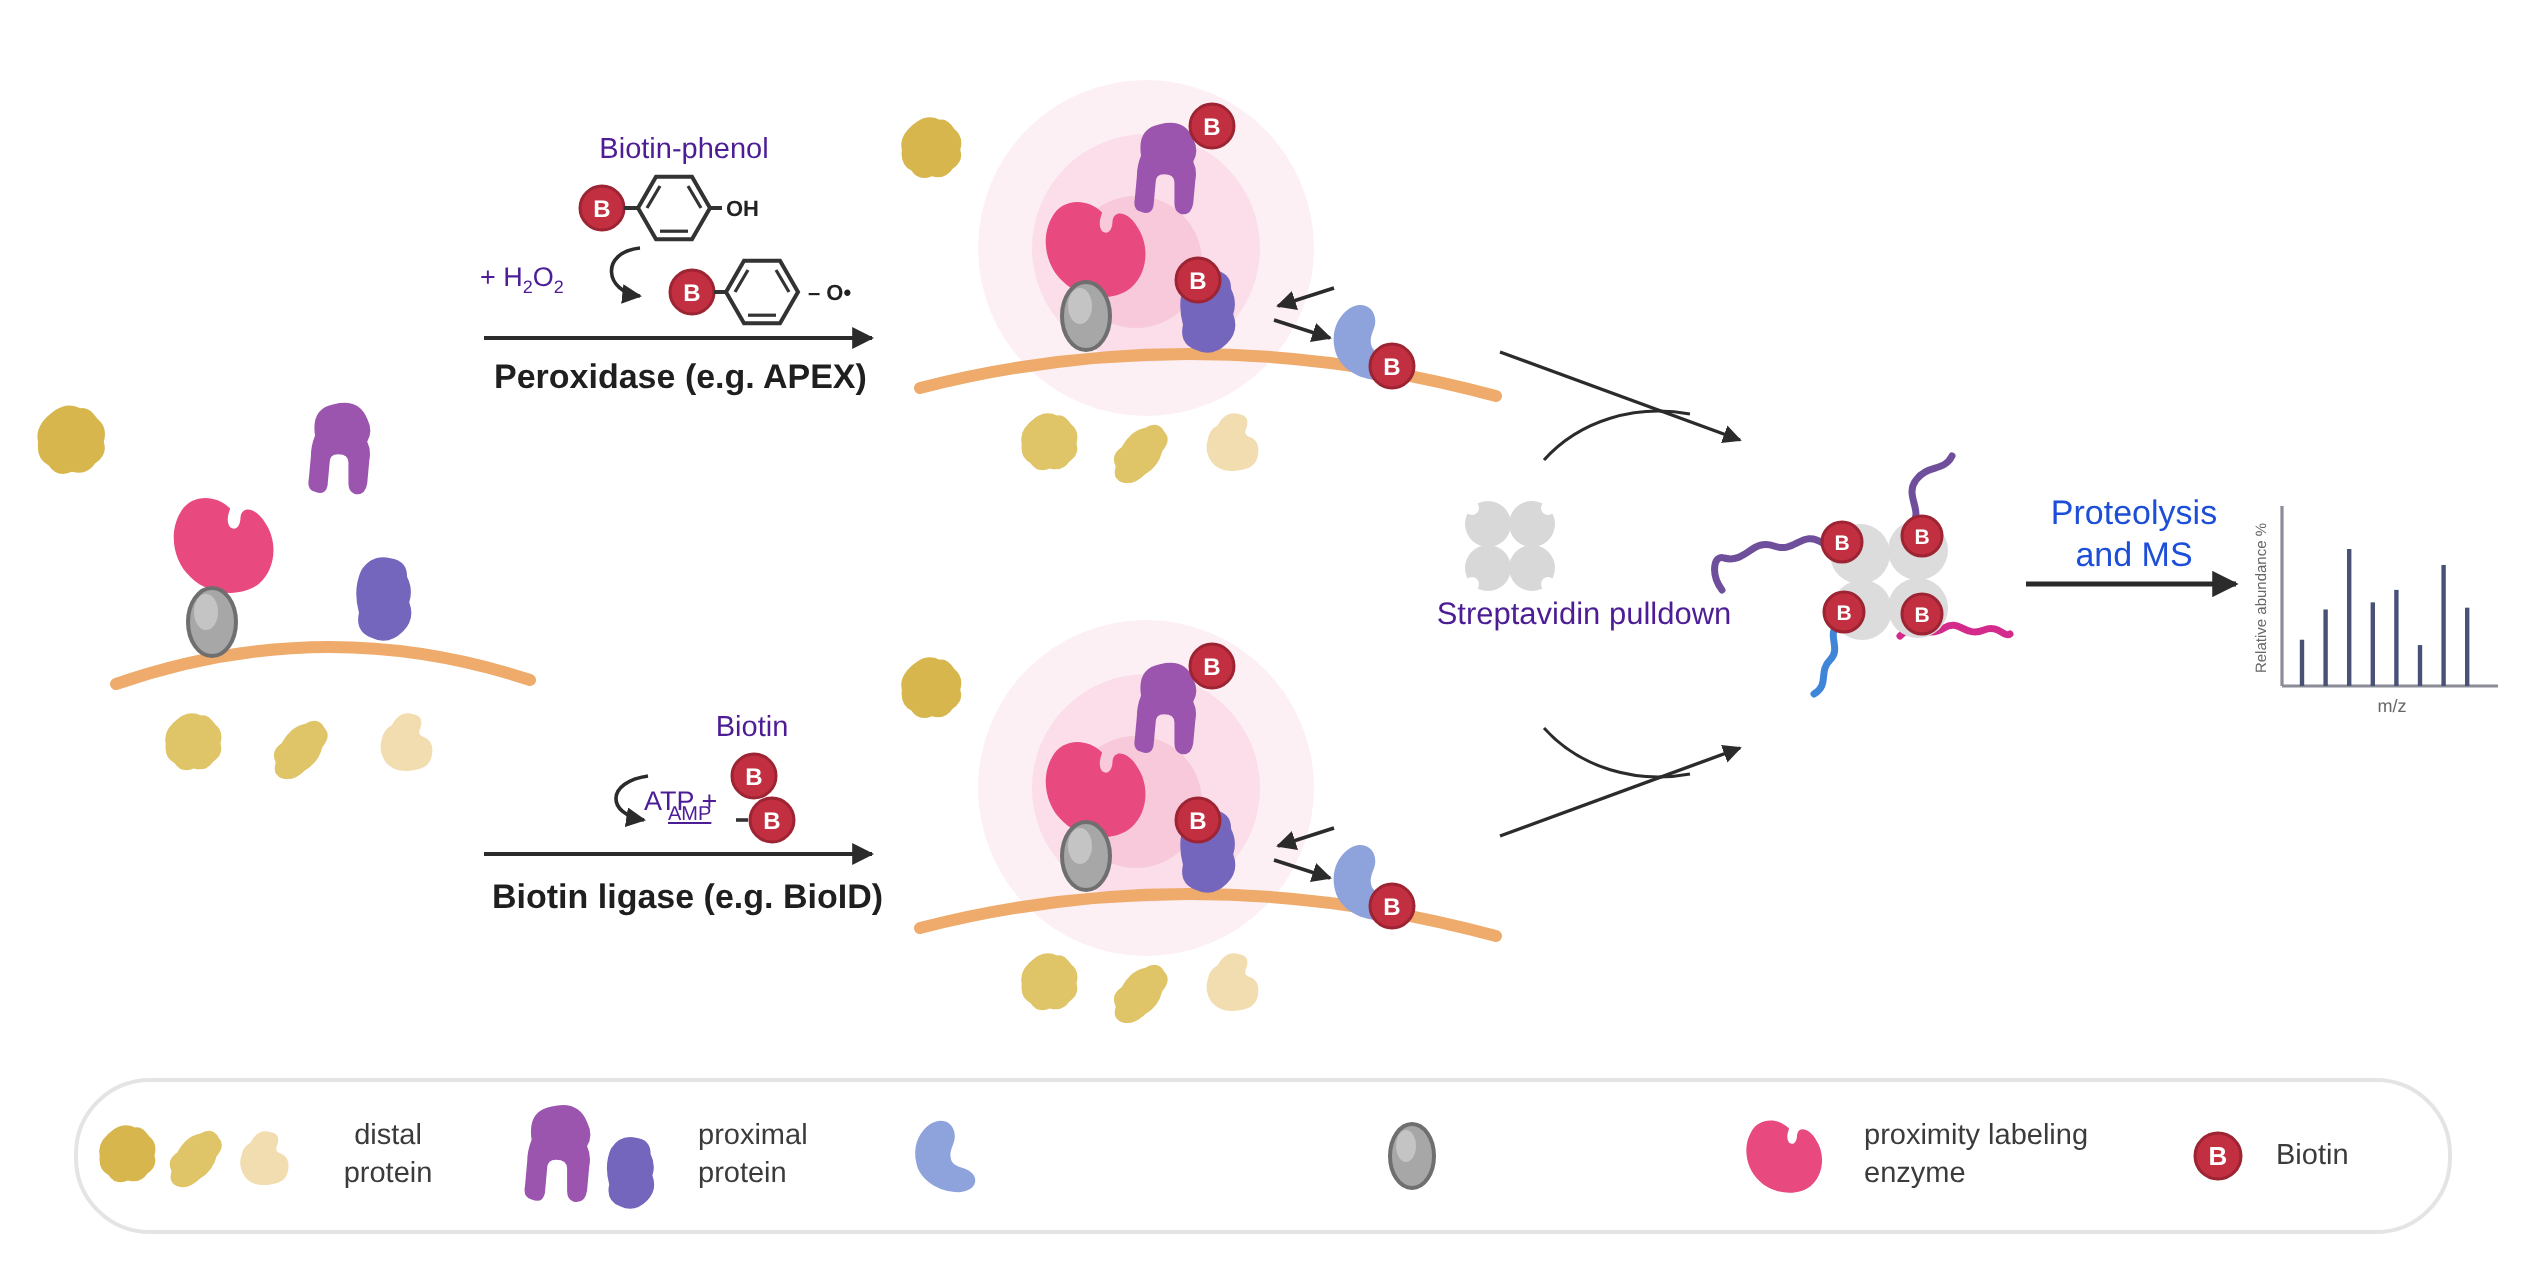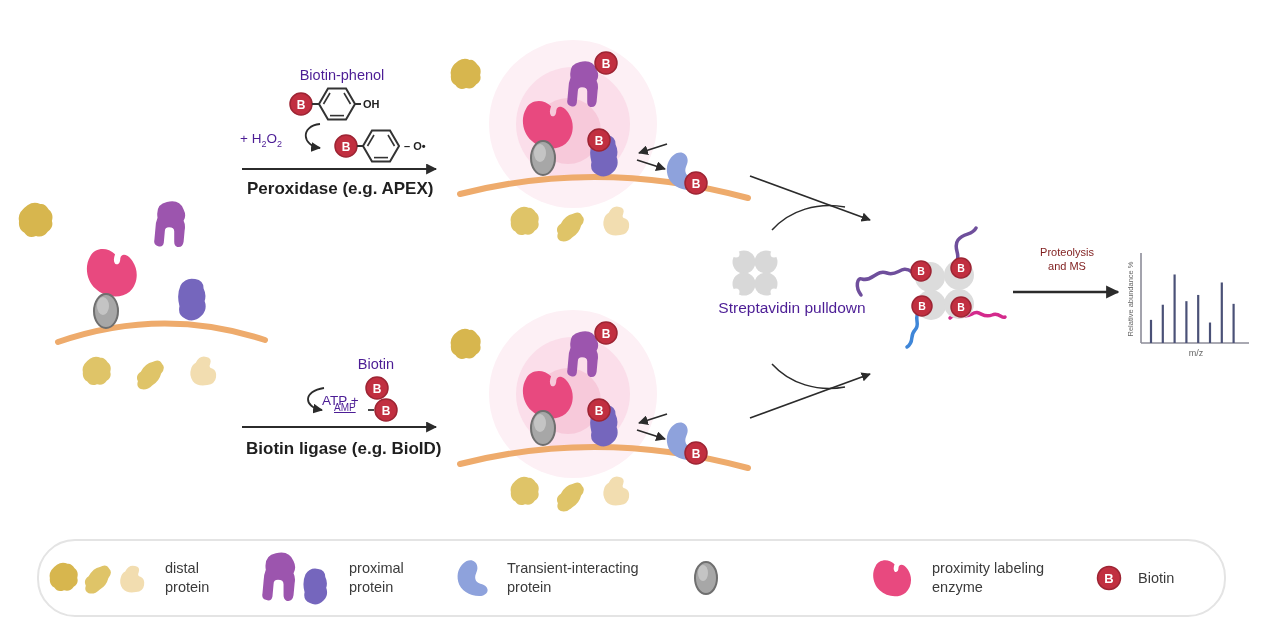--- a/index.html
+++ b/index.html
@@ -246,46 +246,45 @@
 <div class="lbl" style="left:240px;top:131px;font-size:13.5px;"><span>+ H</span><sub>2</sub><span>O</span><sub>2</sub></div>
 <div class="lbl bold" style="left:247px;top:178px;">Peroxidase (e.g. APEX)</div>
 
 <div class="lbl center" style="left:346px;top:355px;width:60px;">Biotin</div>
 <div class="lbl" style="left:322px;top:393px;font-size:13.5px;">ATP +</div>
 <div class="lbl" style="left:334px;top:402px;font-size:10px;text-decoration:underline;">AMP</div>
 <div class="lbl bold" style="left:246px;top:438px;">Biotin ligase (e.g. BioID)</div>
 
 <div class="lbl center" style="left:680px;top:298px;width:160px;font-size:15.5px;margin-left:32px;">Streptavidin pulldown</div>
 
-<div class="lbl center" style="left:1013px;top:246px;width:108px;font-size:11px;color:#7f1d1d;">
+<div class="lbl center" style="left:1013px;top:246px;width:108px;font-size:17px;color:#1d4ed8;">
   <div>Proteolysis</div>
   <div>and MS</div>
 </div>
 
 <div class="legend-pill">
-  <div class="legend-item" style="left:10px;">
+  <div class="legend-item" style="left:10px;text-align:center;">
     <svg width="100" height="40" viewBox="0 0 100 40">
       <use href="#sym-blob-a" x="0" y="4" width="30" height="30" fill="#d7b64e"></use>
       <use href="#sym-blob-b" x="33" y="7" width="32" height="30" fill="#dfc468"></use>
       <use href="#sym-blob-c" x="69" y="6" width="27" height="31" fill="#f2ddb0"></use>
     </svg>
     <div class="legend-label" style="width:58px;">distal protein</div>
   </div>
   <div class="legend-item" style="left:218px;">
     <svg width="76" height="56" viewBox="0 0 76 56">
       <use href="#sym-arch" x="2" y="1" width="38" height="51" fill="#9c55ae"></use>
       <use href="#sym-violet" x="44" y="17" width="27" height="38" fill="#7566bd"></use>
     </svg>
     <div class="legend-label" style="width:66px;">proximal protein</div>
   </div>
   <div class="legend-item" style="left:416px;">
     <svg width="36" height="42" viewBox="0 0 36 42">
       <use href="#sym-bean" x="0" y="1" width="35" height="40" fill="#8ea2dc"></use>
     </svg>
-    <div class="legend-label" style="width:152px;">Transient-interacting protein</div>
   </div>
   <div class="legend-item" style="left:653px;">
     <svg width="28" height="38" viewBox="0 0 28 38">
       <ellipse cx="14" cy="19" rx="11" ry="16" fill="#a7a7a7" stroke="#6f6f6f" stroke-width="2"></ellipse>
       <ellipse cx="11" cy="14" rx="5" ry="8" fill="#cccccc" opacity="0.8"></ellipse>
     </svg>
   </div>
   <div class="legend-item" style="left:833px;">
     <svg width="44" height="44" viewBox="0 0 44 44">
       <use href="#sym-enzyme" x="0" y="2" width="42" height="41" fill="#e8497f"></use>

